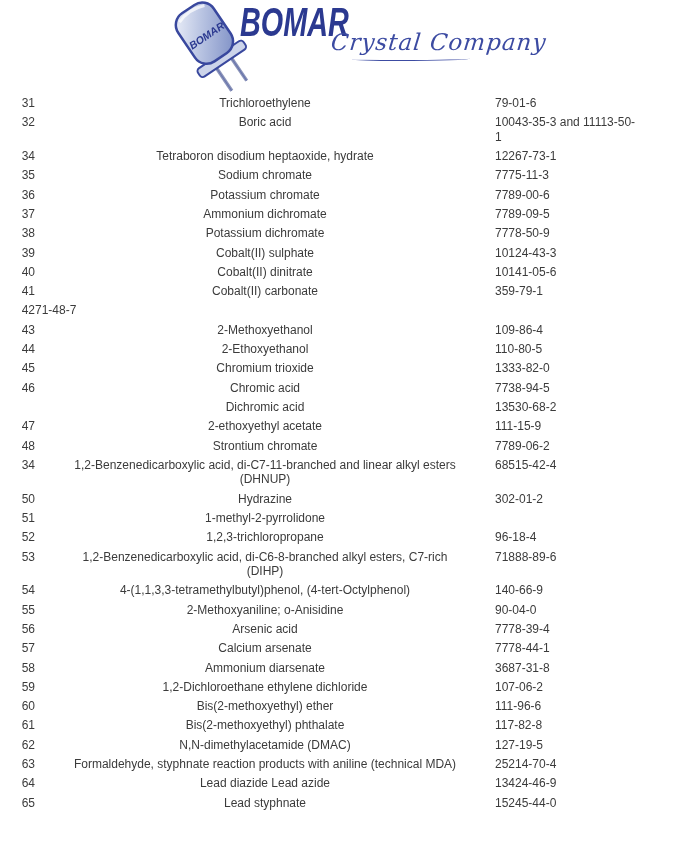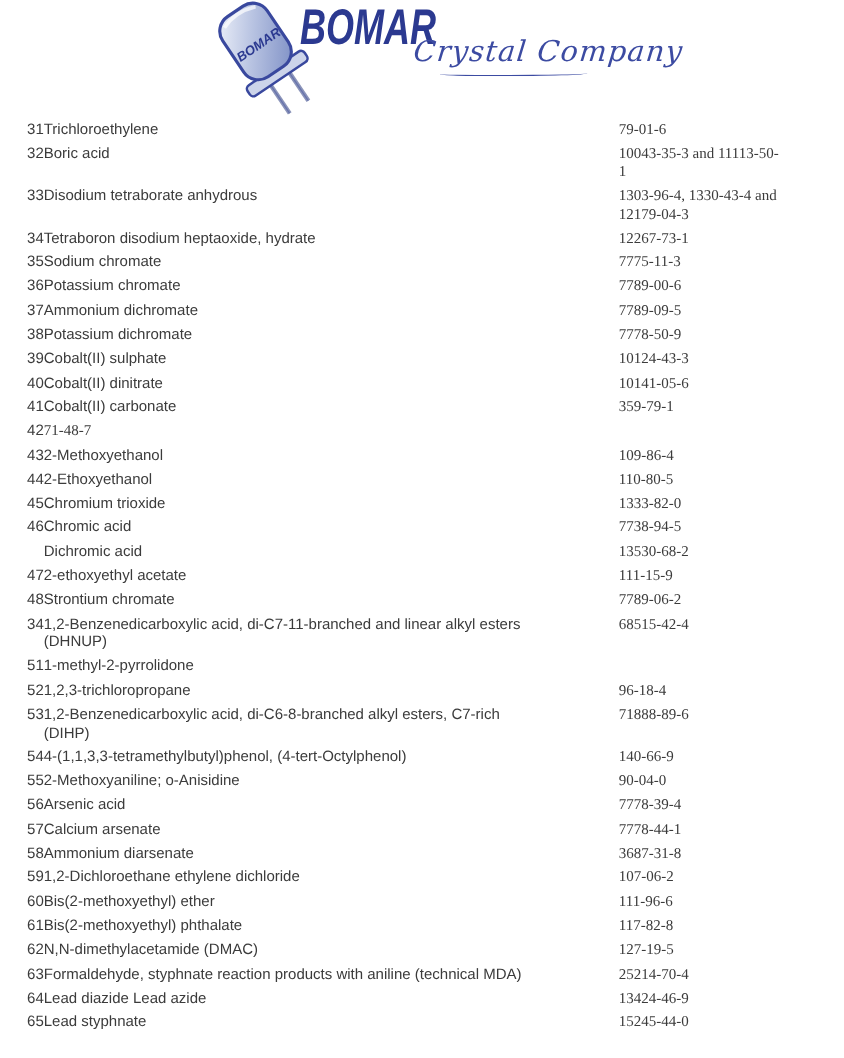--- a/index.html
+++ b/index.html
@@ -65,25 +65,25 @@
     margin-bottom: 4.8px;
   }
   .cell-num {
     flex: none; width: 35px;
     padding-left: 10px;
     text-align: right;
   }
   .cell-name {
     flex: none; width: 460px;
     white-space: pre-line;
+    text-align: center;
   }
   .cell-cas {
     flex: none; width: 170px;
     white-space: pre-line;
-    font-family: Liberation Serif, serif;
   }
 </style>
 </head>
 <body>
 
 <div class="page">
 
   <div class="header">
 
     <svg class="logo-crystal-svg" width="120" height="92" viewBox="0 0 120 92">
@@ -124,26 +124,20 @@
       <div class="cell-cas">79-01-6</div>
     </div>
 
     <div class="srow">
       <div class="cell-num">32</div>
       <div class="cell-name">Boric acid</div>
       <div class="cell-cas">10043-35-3 and 11113-50-
 1</div>
     </div>
 
-    <div class="srow">
-      <div class="cell-num">33</div>
-      <div class="cell-name">Disodium tetraborate anhydrous</div>
-      <div class="cell-cas">1303-96-4, 1330-43-4 and
-12179-04-3</div>
-    </div>
 
     <div class="srow">
       <div class="cell-num">34</div>
       <div class="cell-name">Tetraboron disodium heptaoxide, hydrate</div>
       <div class="cell-cas">12267-73-1</div>
     </div>
 
     <div class="srow">
       <div class="cell-num">35</div>
       <div class="cell-name">Sodium chromate</div>
@@ -233,20 +227,25 @@
       <div class="cell-cas">7789-06-2</div>
     </div>
 
     <div class="srow">
       <div class="cell-num">34</div>
       <div class="cell-name">1,2-Benzenedicarboxylic acid, di-C7-11-branched and linear alkyl esters
 (DHNUP)</div>
       <div class="cell-cas">68515-42-4</div>
     </div>
 
+    <div class="srow">
+      <div class="cell-num">50</div>
+      <div class="cell-name">Hydrazine</div>
+      <div class="cell-cas">302-01-2</div>
+    </div>
 
     <div class="srow">
       <div class="cell-num">51</div>
       <div class="cell-name">1-methyl-2-pyrrolidone</div>
     </div>
 
     <div class="srow">
       <div class="cell-num">52</div>
       <div class="cell-name">1,2,3-trichloropropane</div>
       <div class="cell-cas">96-18-4</div>

